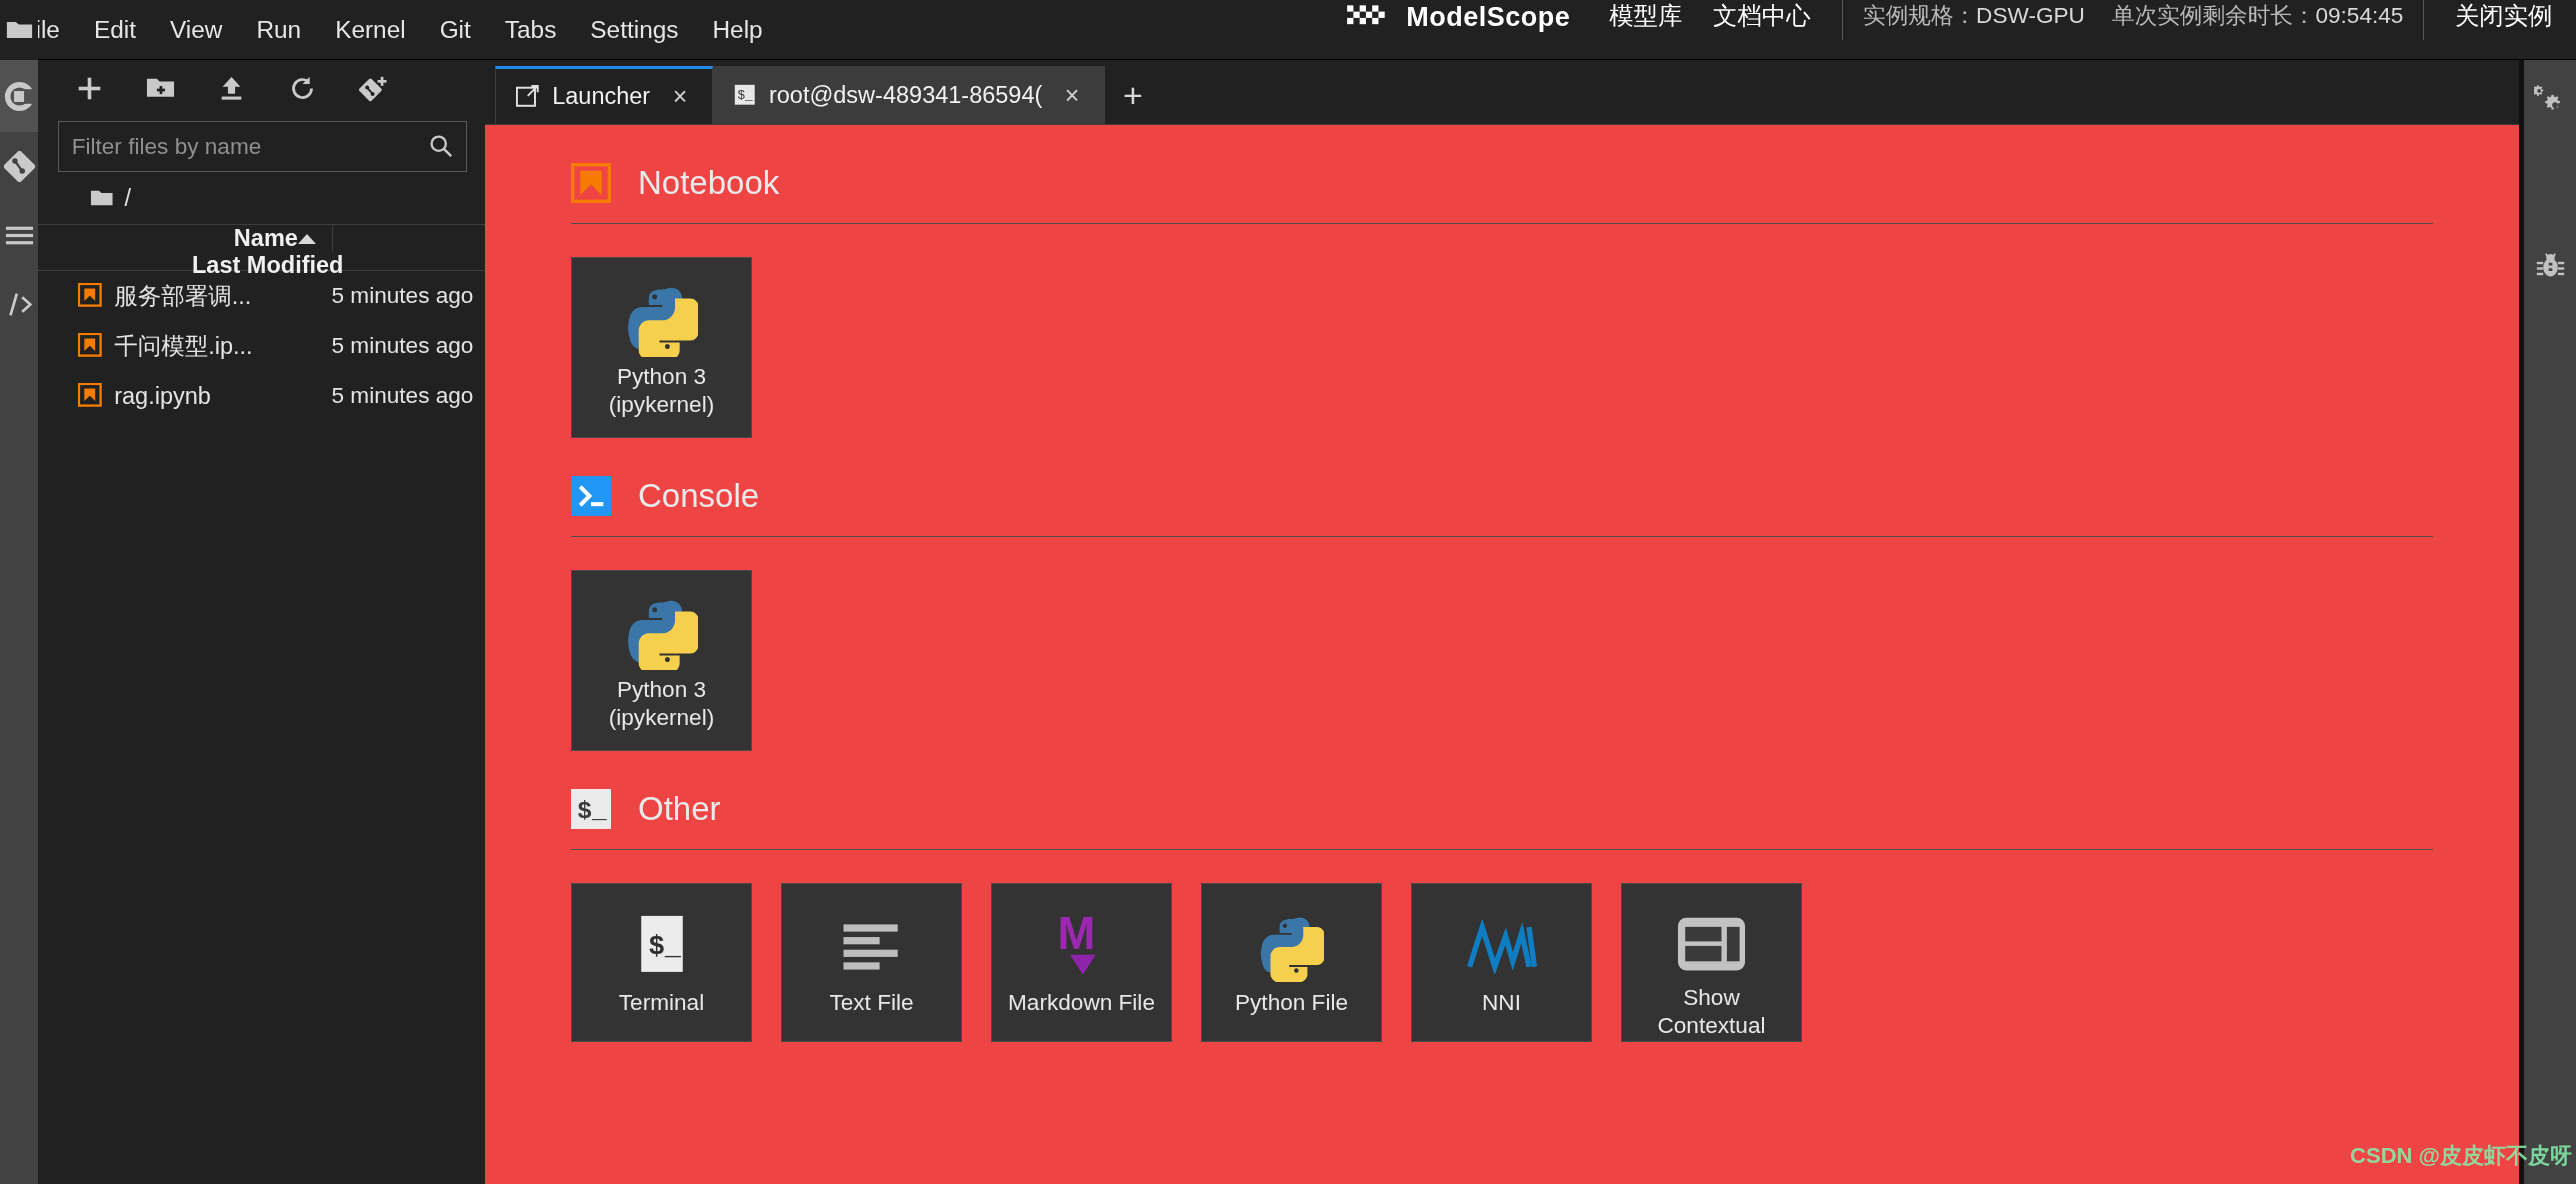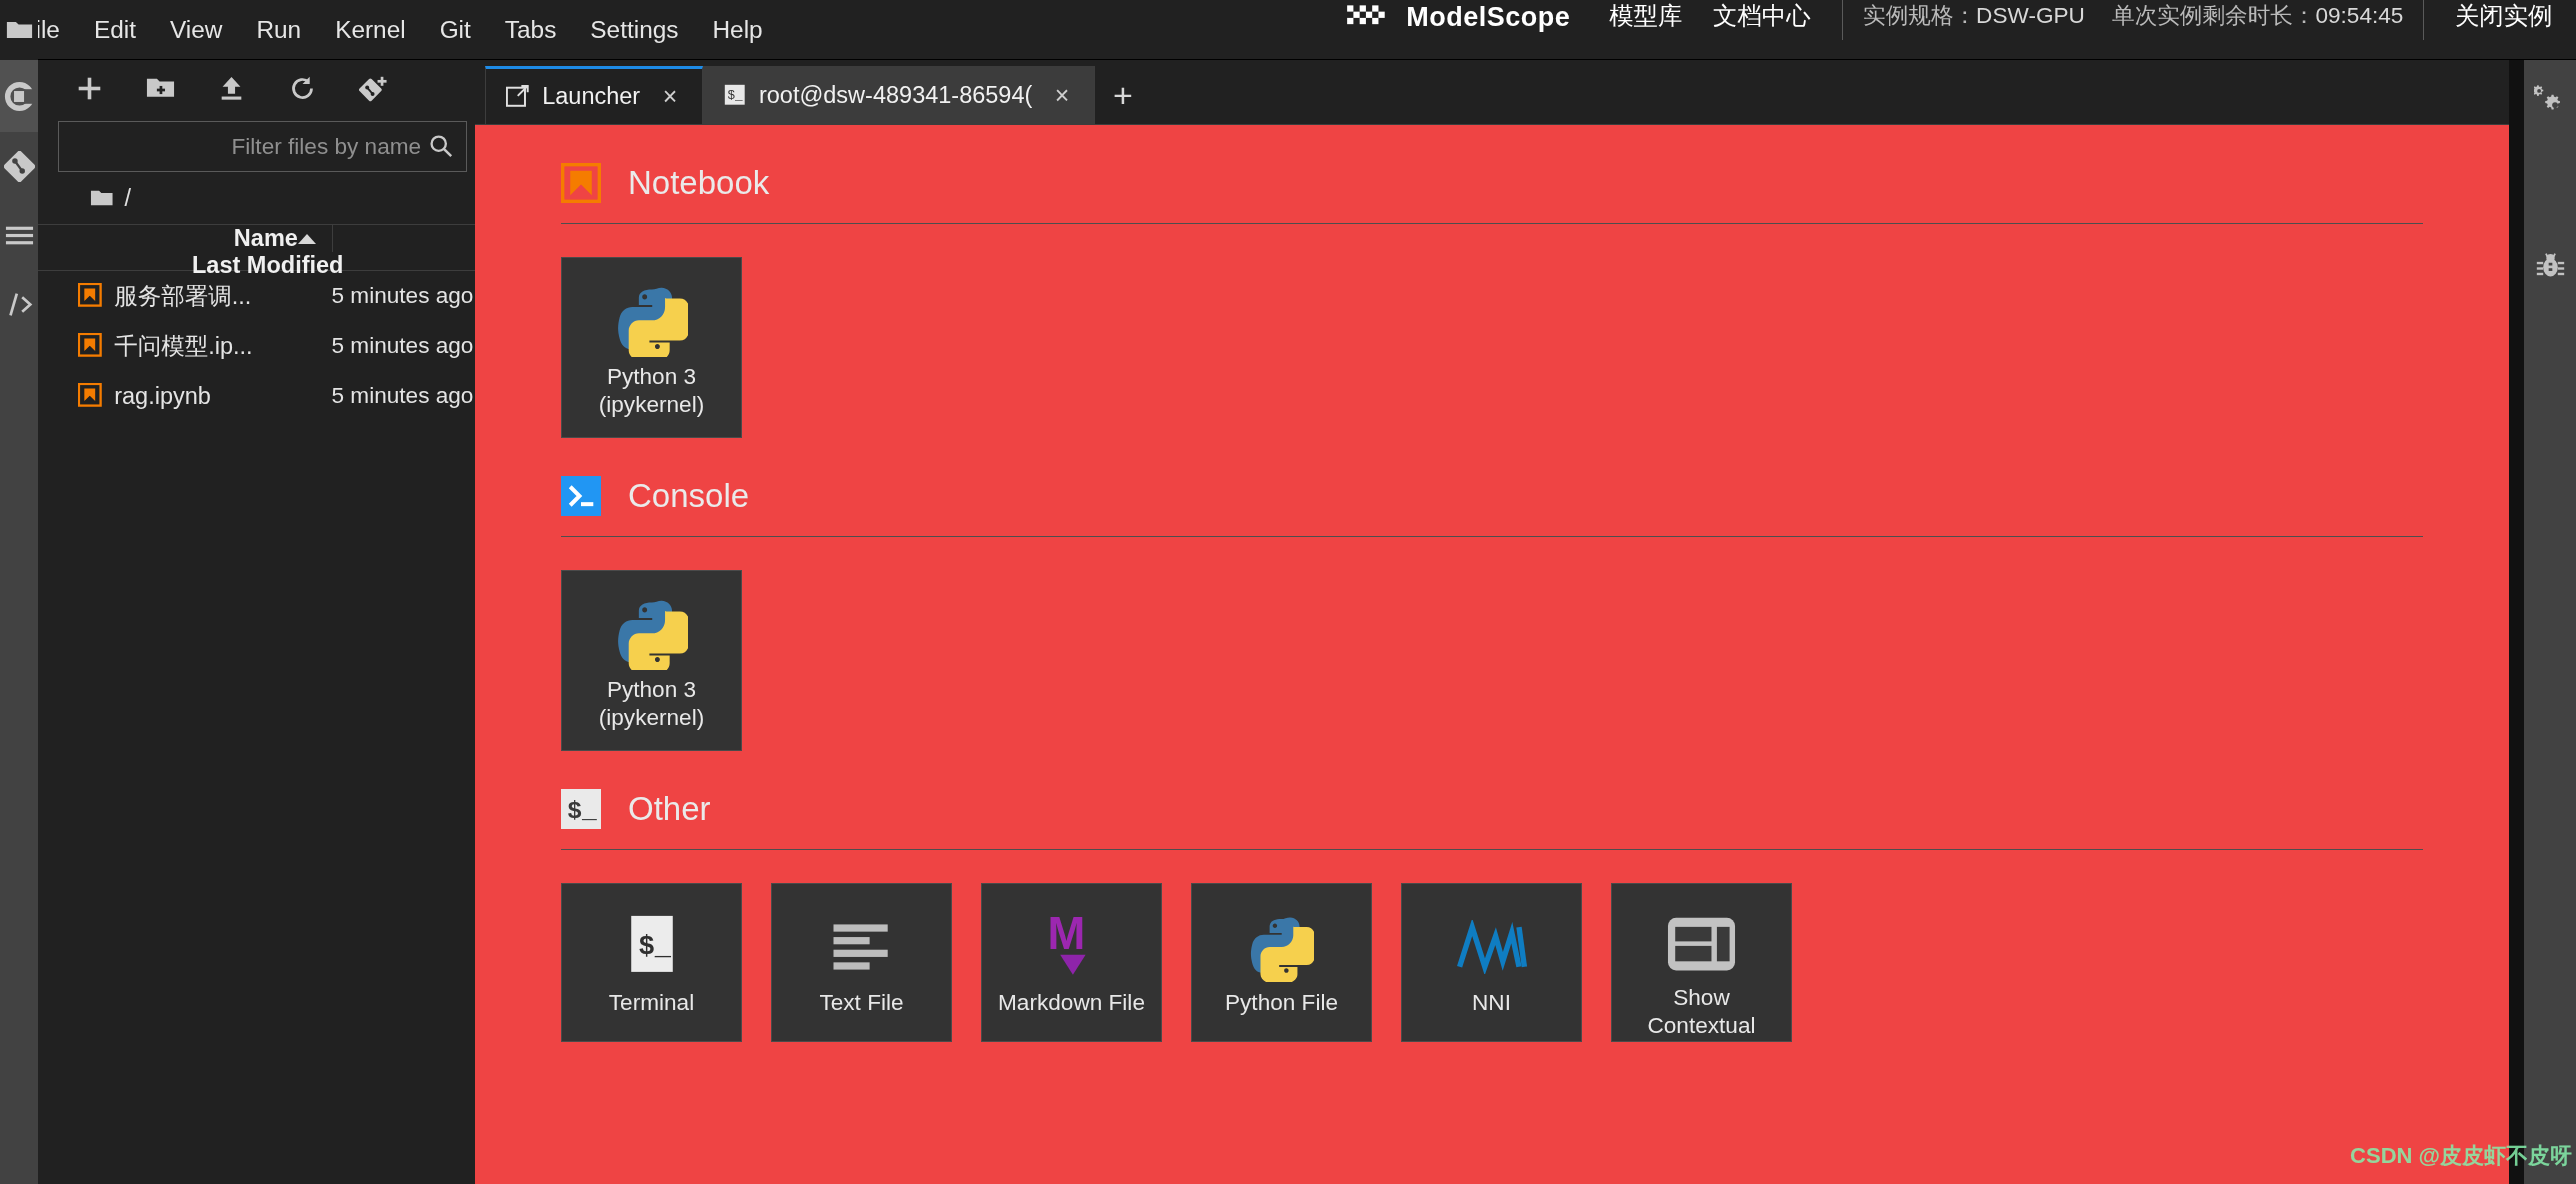--- a/index.html
+++ b/index.html
@@ -73,21 +73,21 @@
     cursor:pointer; border-radius:1.8px;
   }
 
   .fp-filter {
     margin:5.4px 22px 0 20px; height:51px;
     border:0.9px solid #5a5a5a; background:#212121;
     display:flex; align-items:center; padding:0 12.7px;
   }
   .fp-filter input {
     flex:1; background:transparent; border:none; outline:none;
-    color:#d4d4d4; font-size:22.6px; font-family:"Liberation Sans", sans-serif;text-align:right;
+    color:#d4d4d4; font-size:22.6px; font-family:"Liberation Sans", sans-serif;
   }
   .fp-filter input::placeholder { color:#8f8f8f; }
   .fp-search-ico { margin-left:7.2px; }
 
   .fp-breadcrumb {
     height:52px; display:flex; align-items:center; gap:11px; padding-left:52px;
   }
   .fp-breadcrumb .slash { color:#e0e0e0; font-size:23.5px; }
 
   .fp-header {
@@ -113,21 +113,21 @@
   }
   .fp-row .nb-ico { margin-left:40px; margin-right:12.7px; }
   .fp-row .fname {
     flex:1; color:#e4e4e4; font-size:23.5px; white-space:nowrap; overflow:hidden;
     padding-right:9px;
   }
   .fp-row .fmod { width:172px; color:#e4e4e4; font-size:22.6px; padding-left:14.5px; }
 
   
   .main {
-    position:absolute; top:60px; left:475px; width:2034px; height:1124px;
+    position:absolute; top:60px; left:485px; width:2034px; height:1124px;
     background:#212121;
   }
   .tabbar {
     height:65px; background:#212121; display:flex; align-items:flex-end;
     border-bottom:0.9px solid #3d3d3d; padding-left:10px;
   }
   .tab {
     height:58px; display:flex; align-items:center; gap:12.7px;
     padding:0 20px 0 20px; cursor:pointer; position:relative;
     border-right:0.9px solid #3d3d3d;

